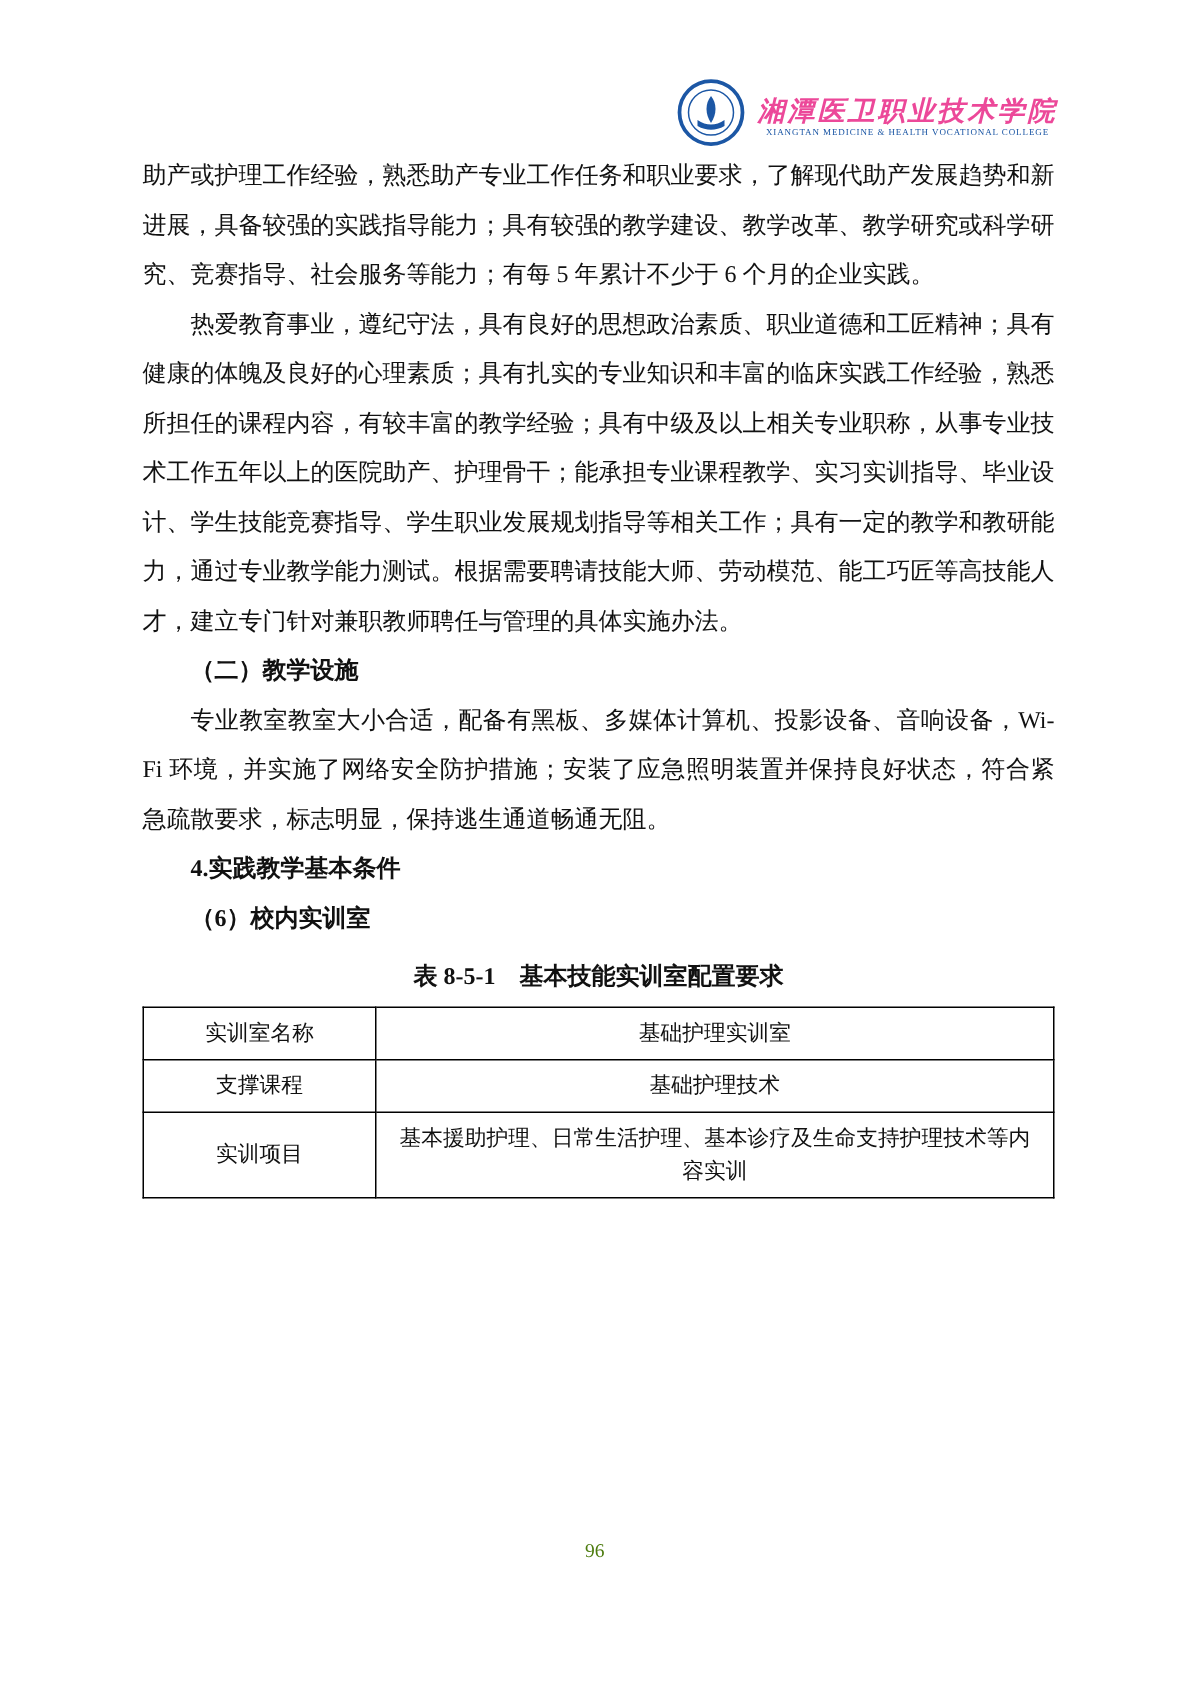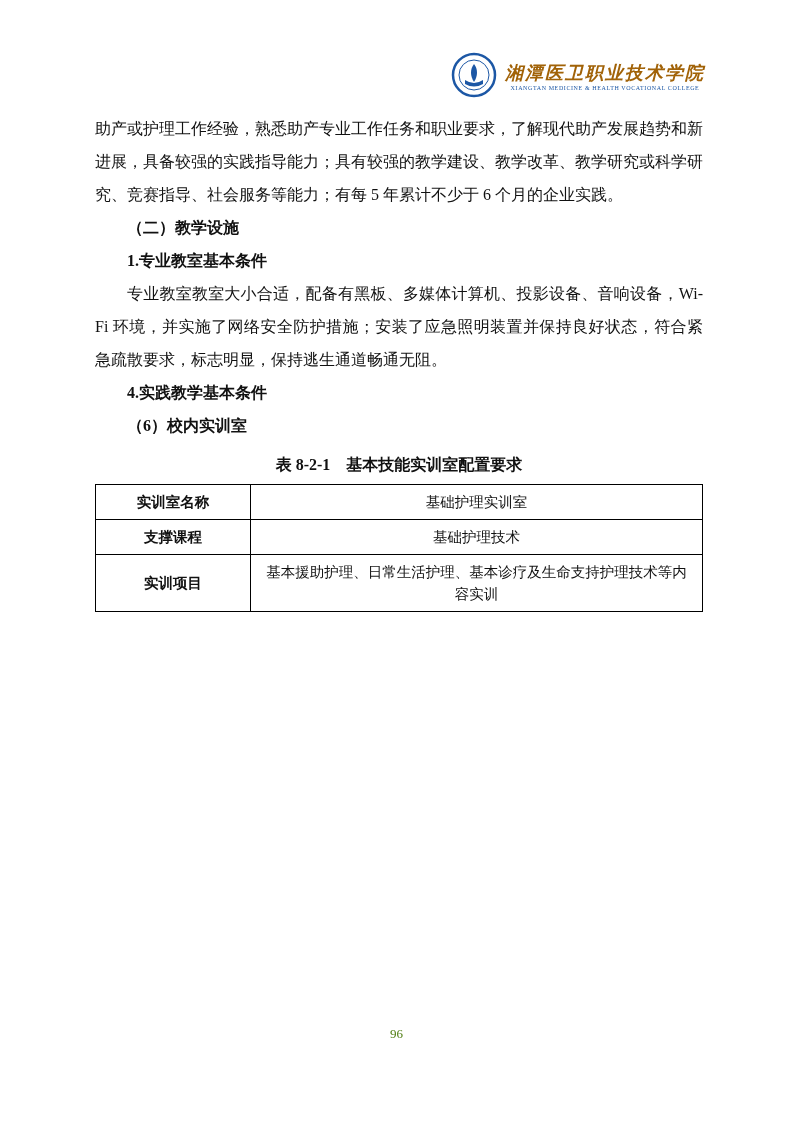--- a/index.html
+++ b/index.html
@@ -18,21 +18,21 @@
   .header-logo {
     position: absolute;
     top: 52px;
     right: 88px;
     display: flex;
     align-items: center;
     gap: 8px;
   }
   .logo-text { display: flex; flex-direction: column; align-items: center; }
   .logo-zh {
-    color: #a16207;
+    color: #ec4899;
     font-size: 18px;
     font-weight: bold;
     font-style: italic;
     letter-spacing: 2px;
     white-space: nowrap;
     line-height: 20px;
   }
   .logo-en {
     color: #1c57a5;
     font-size: 6px;
@@ -44,21 +44,21 @@
   .doc-body {
     position: absolute;
     top: 101px;
     left: 95px;
     width: 608px;
     font-size: 16px;
     line-height: 33px;
     text-align: justify;
   }
   .doc-body p { text-indent: 2em; }
-  .doc-body p.no-indent { text-indent: 0; margin-top: 11px; }
+  .doc-body p.no-indent { text-indent: 0; }
   .doc-body .hd { font-weight: bold; text-indent: 2em; }
   
   .table-caption {
     text-align: center;
     font-weight: bold;
     font-size: 16px;
     margin-top: 8px;
     line-height: 30px;
     text-indent: 0;
   }
@@ -68,21 +68,21 @@
     margin-top: 4px;
     font-size: 14.5px;
     line-height: 22px;
   }
   table.spec-table td {
     border: 1px solid #000;
     padding: 6px 10px;
     text-align: center;
     vertical-align: middle;
   }
-  td.label-cell { width: 155px; font-weight: bold; }
+  td.label-cell { width: 155px; font-weight: normal; }
   td.value-bold { font-weight: normal; }
   
   .page-number {
     position: absolute;
     top: 1026px;
     left: 0;
     width: 100%;
     text-align: center;
     font-size: 13px;
     color: #4d7c0f;
@@ -106,33 +106,33 @@
       <span class="logo-zh">湘潭医卫职业技术学院</span>
       <span class="logo-en">XIANGTAN MEDICINE &amp; HEALTH VOCATIONAL COLLEGE</span>
     </span>
   </div>
 
   <div class="doc-body">
 
     <p class="no-indent">助产或护理工作经验，熟悉助产专业工作任务和职业要求，了解现代助产发展趋势和新进展，具备较强的实践指导能力；具有较强的教学建设、教学改革、教学研究或科学研究、竞赛指导、社会服务等能力；有每 5 年累计不少于 6 个月的企业实践。</p>
 
 
+    <p>热爱教育事业，遵纪守法，具有良好的思想政治素质、职业道德和工匠精神；具有健康的体魄及良好的心理素质；具有扎实的专业知识和丰富的临床实践工作经验，熟悉所担任的课程内容，有较丰富的教学经验；具有中级及以上相关专业职称，从事专业技术工作五年以上的医院助产、护理骨干；能承担专业课程教学、实习实训指导、毕业设计、学生技能竞赛指导、学生职业发展规划指导等相关工作；具有一定的教学和教研能力，通过专业教学能力测试。根据需要聘请技能大师、劳动模范、能工巧匠等高技能人才，建立专门针对兼职教师聘任与管理的具体实施办法。</p>
 
     <p class="hd">（二）教学设施</p>
 
-    <p class="hd">1.专业教室基本条件</p>
 
     <p>专业教室教室大小合适，配备有黑板、多媒体计算机、投影设备、音响设备，Wi-Fi 环境，并实施了网络安全防护措施；安装了应急照明装置并保持良好状态，符合紧急疏散要求，标志明显，保持逃生通道畅通无阻。</p>
 
     <p class="hd">4.实践教学基本条件</p>
 
     <p class="hd">（6）校内实训室</p>
 
 
-    <div class="table-caption">表 8-2-1　基本技能实训室配置要求</div>
+    <div class="table-caption">表 8-5-1　基本技能实训室配置要求</div>
 
     <table class="spec-table">
       <tbody>
         <tr>
           <td class="label-cell">实训室名称</td>
           <td class="value-bold">基础护理实训室</td>
         </tr>
         <tr>
           <td class="label-cell">支撑课程</td>
           <td>基础护理技术</td>

